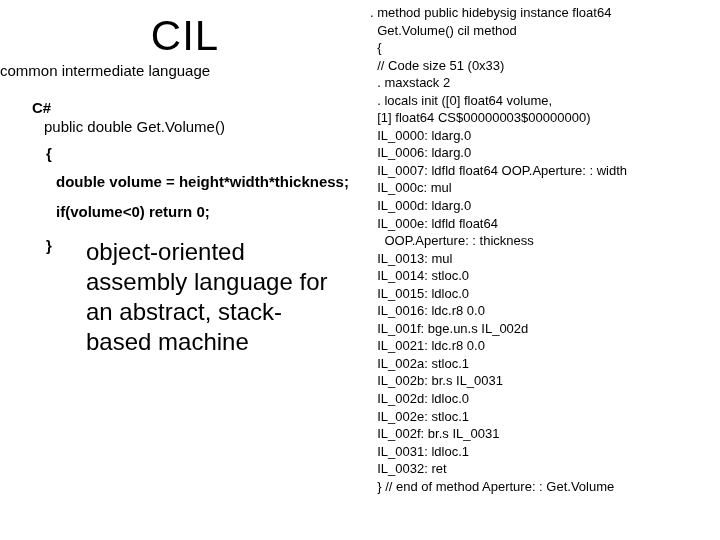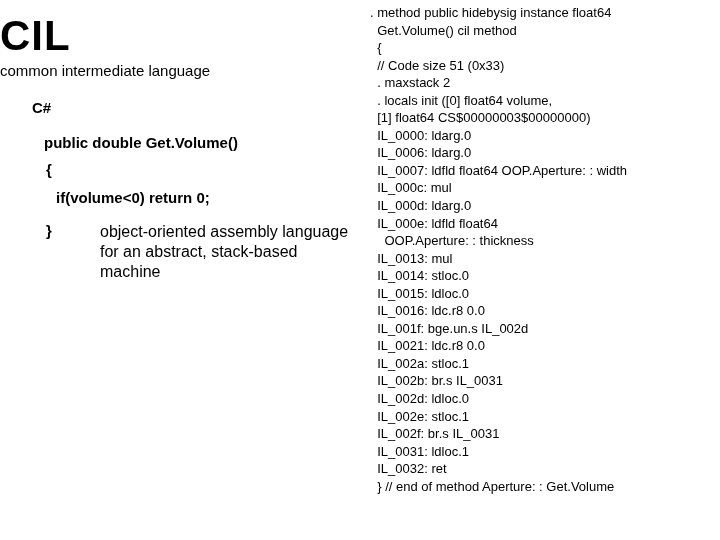--- a/index.html
+++ b/index.html
@@ -17,67 +17,68 @@
       padding: 8px 0 0 0;
     }
     .right {
       width: 350px;
       padding: 4px 8px 0 0;
       font-size: 13px;
       line-height: 1.35;
     }
     .title {
       font-size: 42px;
-      font-weight: 700;
-      text-align: left;
+      font-weight: 400;
+      text-align: center;
       margin: 4px 0 2px 0;
       letter-spacing: 1px;
     }
     .subtitle {
       font-size: 15px;
       margin-bottom: 20px;
     }
     .csharp-block {
       margin-left: 32px;
       font-size: 15px;
     }
     .csharp-header { font-weight: 700; margin-top: 16px; }
-    .csharp-sig { font-weight: 700; margin-left: 12px; margin-top: 18px; }
+    .csharp-sig { font-weight: 400; margin-left: 12px; margin-top: 2px; }
     .csharp-brace-open { font-weight: 700; margin-left: 14px; margin-top: 10px; }
     .csharp-body { font-weight: 700; margin-left: 24px; margin-top: 10px; line-height: 1.35; }
     .csharp-brace-close-row {
       display: flex;
       align-items: flex-start;
       margin-top: 14px;
     }
     .csharp-brace-close {
       font-weight: 700;
       font-size: 15px;
       margin-left: 14px;
       width: 22px;
     }
     .description {
-      font-size: 16px;
+      font-size: 24px;
       line-height: 1.25;
       max-width: 250px;
-      margin-left: 32px;
+      margin-left: 18px;
     }
     .cil-line { white-space: pre-wrap; }
   </style>
 </head>
 <body>
 
 <div class="left">
   <div class="title">CIL</div>
   <div class="subtitle">common intermediate language</div>
 
   <div class="csharp-block">
     <div class="csharp-header">C#</div>
     <div class="csharp-sig">public double Get.Volume()</div>
     <div class="csharp-brace-open">{</div>
+    <div class="csharp-body">double volume = height*width*thickness;</div>
     <div class="csharp-body">if(volume&lt;0)  return 0;</div>
 
     <div class="csharp-brace-close-row">
       <div class="csharp-brace-close">}</div>
       <div class="description">object-oriented assembly language for an abstract, stack-based machine</div>
     </div>
   </div>
 </div>
 
 <div class="right" id="cil-listing">

